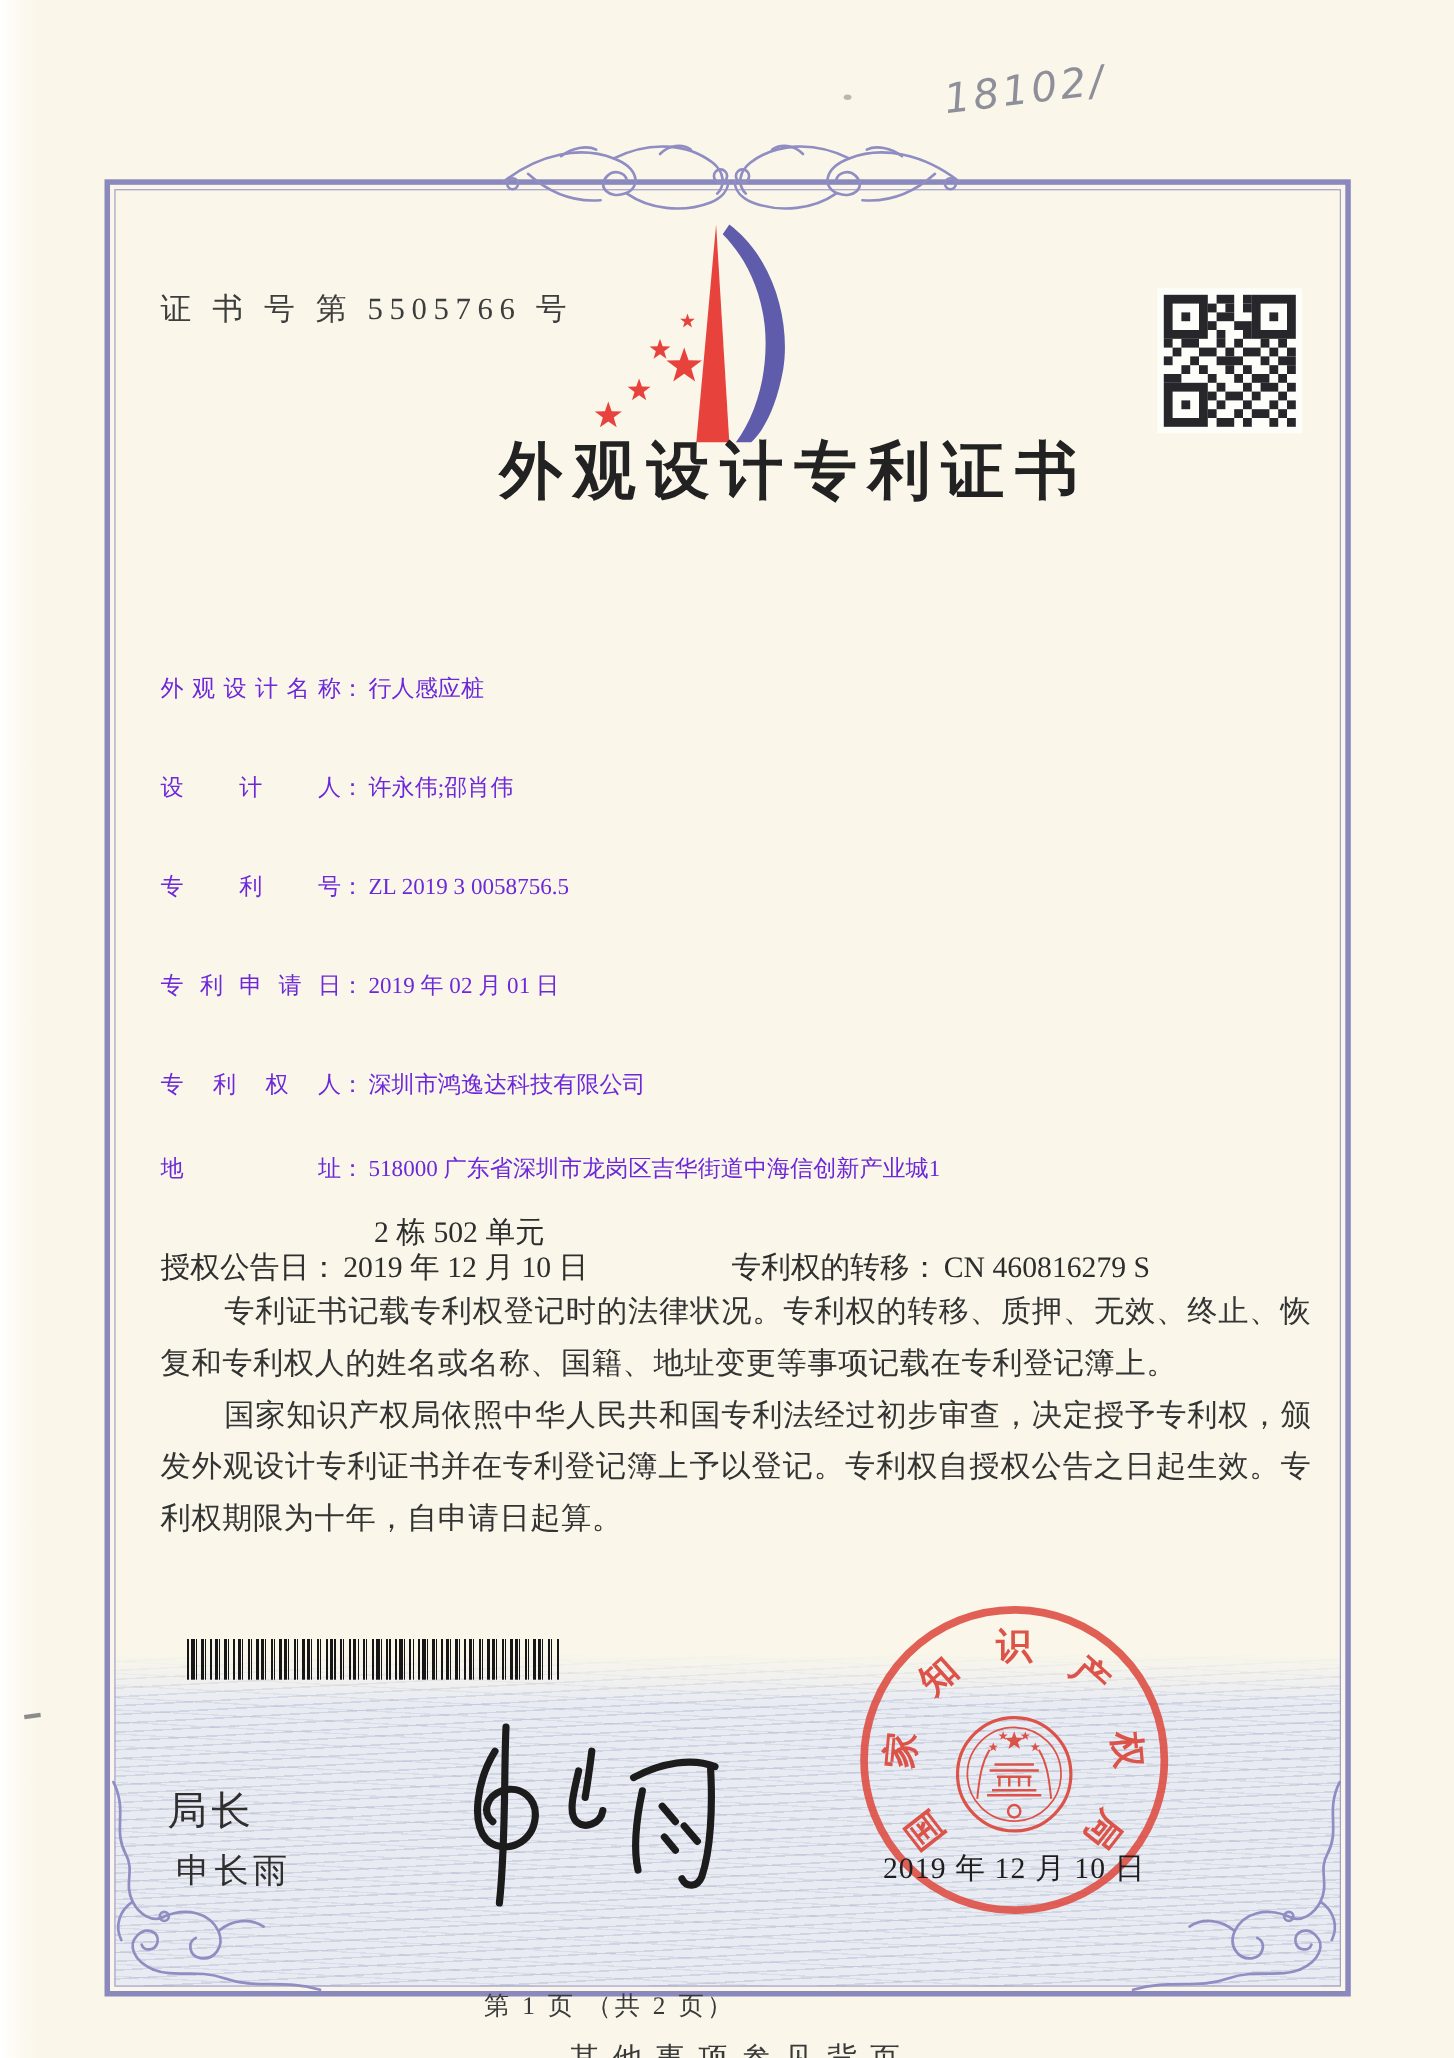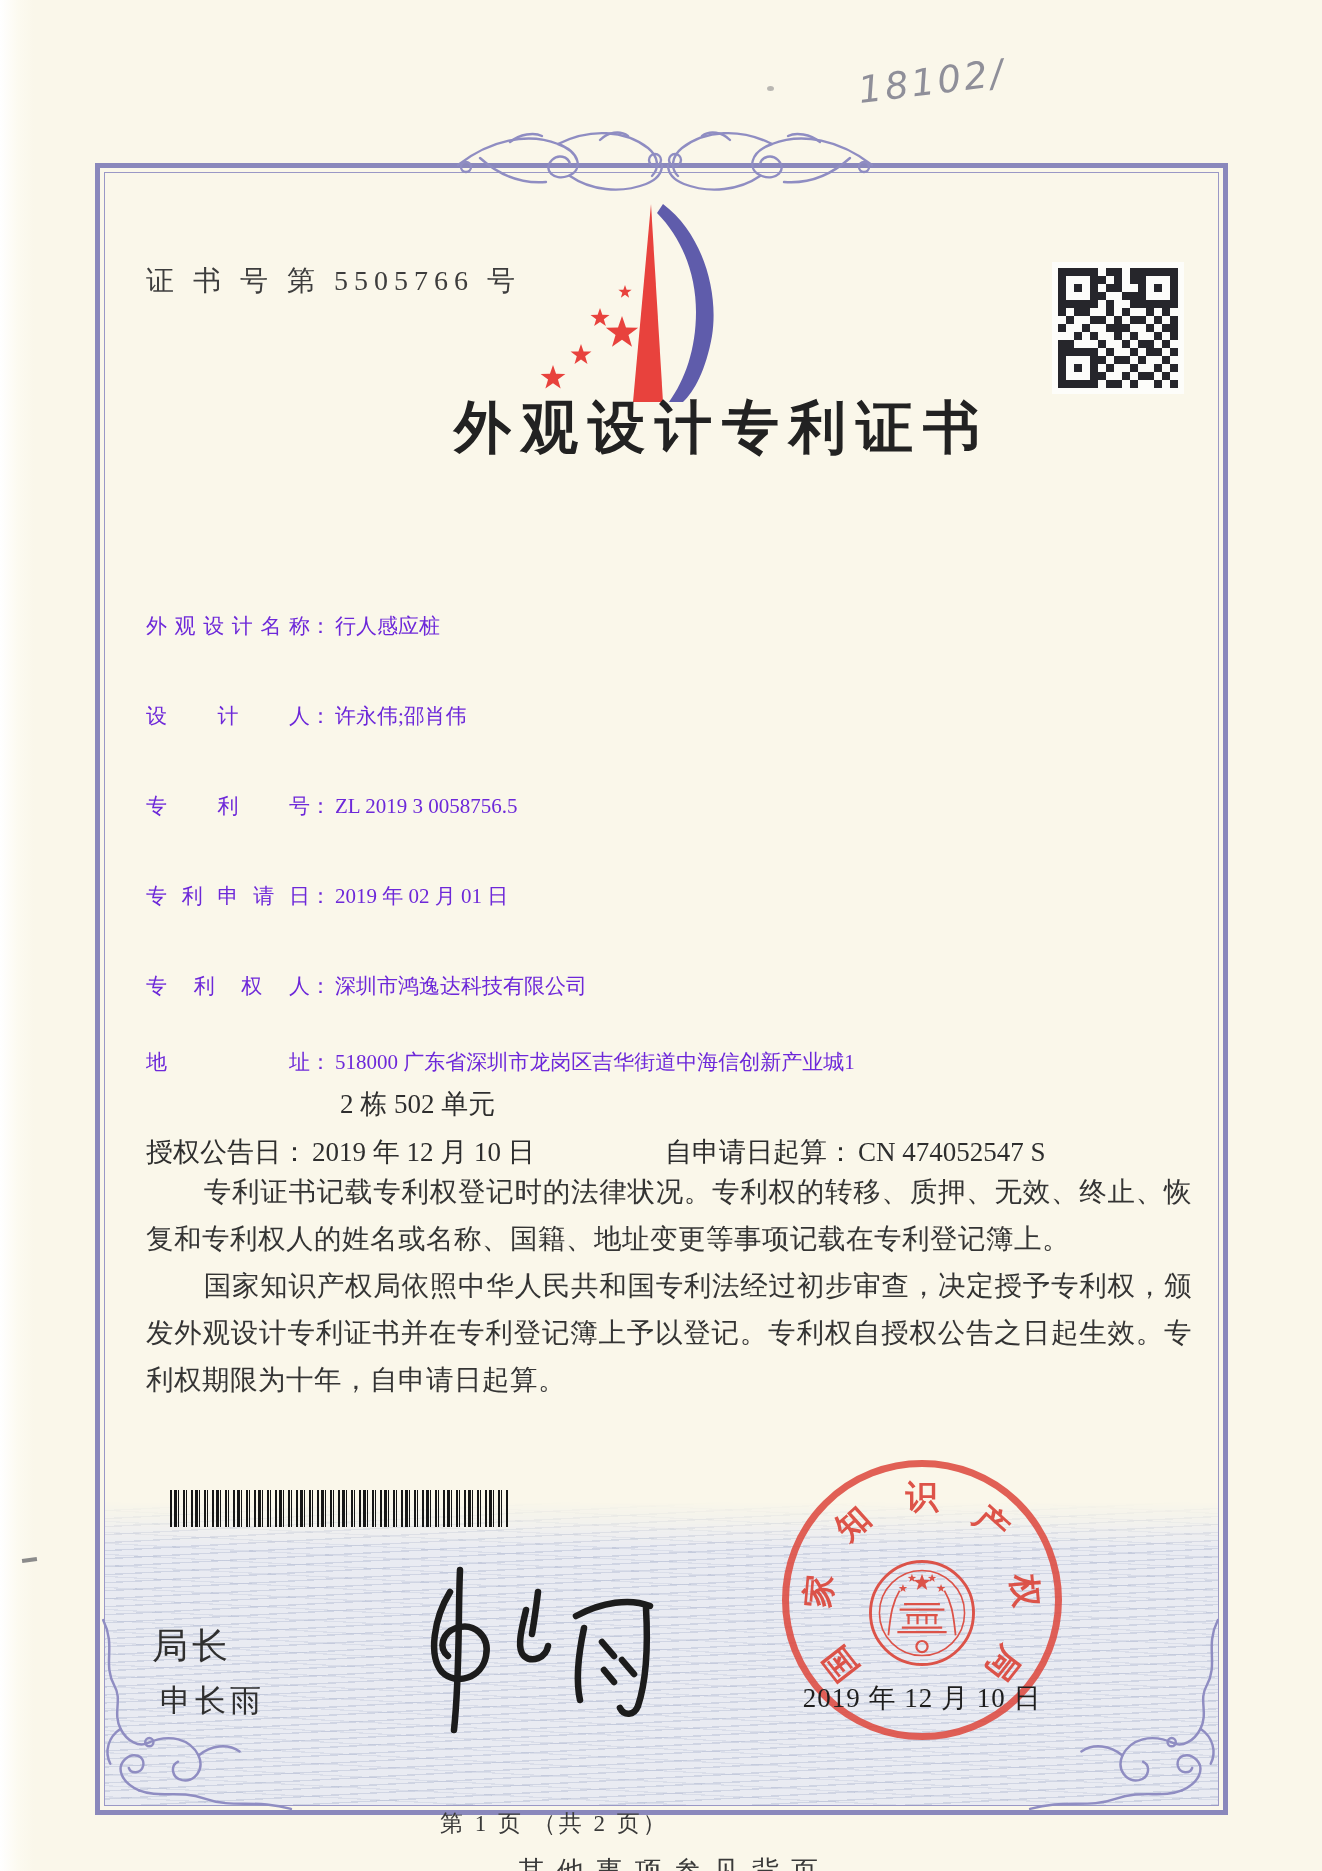--- a/index.html
+++ b/index.html
@@ -41,21 +41,21 @@
     letter-spacing:6px;}
   .logo{position:absolute;left:505px;top:200px;width:210px;height:210px;z-index:4;}
   .qr{position:absolute;left:1052px;top:262px;width:132px;height:132px;z-index:4;}
   
   .title{position:absolute;left:130px;top:390px;width:860px;text-align:right;z-index:4;
     font-size:57px;font-weight:700;color:#222;letter-spacing:10px;margin:0;}
   
   .row{position:absolute;left:146px;z-index:4;font-size:21px;color:#6d28d9;white-space:nowrap;}
   .lbl{display:inline-block;width:164px;text-align:justify;text-align-last:justify;}
   .colon{display:inline-block;margin-right:4px;}
-  .addr2{position:absolute;left:340px;z-index:4;font-size:27px;color:#2e2e2e;}
+  .addr2{position:absolute;left:340px;z-index:4;font-size:27px;color:#2e2e2e;margin-top:16px;}
   .grant-pair{position:absolute;z-index:4;font-size:27px;color:#2e2e2e;white-space:nowrap;}
   
   .paras{position:absolute;left:146px;top:1168px;width:1046px;z-index:4;}
   .paras p{margin:0;font-size:27.5px;line-height:47px;text-align:justify;text-indent:2.1em;
     color:#343434;letter-spacing:.5px;}
   
   .barcode{position:absolute;left:170px;top:1490px;width:340px;height:37px;z-index:4;
     background:repeating-linear-gradient(90deg,
       #161616 0 2px,transparent 2px 4px,
       #161616 4px 7px,transparent 7px 8px,
@@ -249,21 +249,21 @@
 </div>
 <div class="row" style="top:1048px">
   <span class="lbl">地址</span><span class="colon">：</span><span>518000 广东省深圳市龙岗区吉华街道中海信创新产业城1</span>
 </div>
 <div class="addr2" style="top:1086px">2 栋 502 单元</div>
 
 <div class="grant-pair" style="left:146px;top:1134px">
   <span>授权公告日</span><span class="colon">：</span><span>2019 年 12 月 10 日</span>
 </div>
 <div class="grant-pair" style="left:665px;top:1134px">
-  <span>自申请日起算</span><span class="colon">：</span><span>CN 474052547 S</span>
+  <span>专利权的转移</span><span class="colon">：</span><span>CN 460816279 S</span>
 </div>
 
 <div class="paras">
   <p>专利证书记载专利权登记时的法律状况。专利权的转移、质押、无效、终止、恢复和专利权人的姓名或名称、国籍、地址变更等事项记载在专利登记簿上。</p>
   <p>国家知识产权局依照中华人民共和国专利法经过初步审查，决定授予专利权，颁发外观设计专利证书并在专利登记簿上予以登记。专利权自授权公告之日起生效。专利权期限为十年，自申请日起算。</p>
 </div>
 
 <div class="barcode"></div>
 
 <div class="issuer-role">局长</div>

